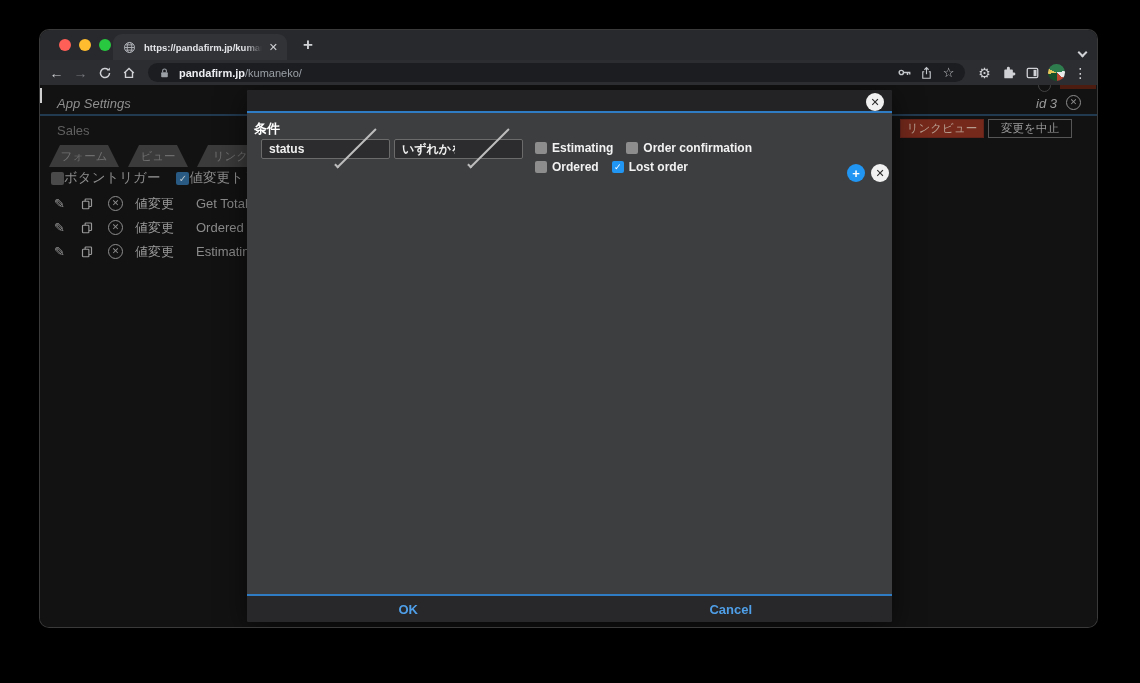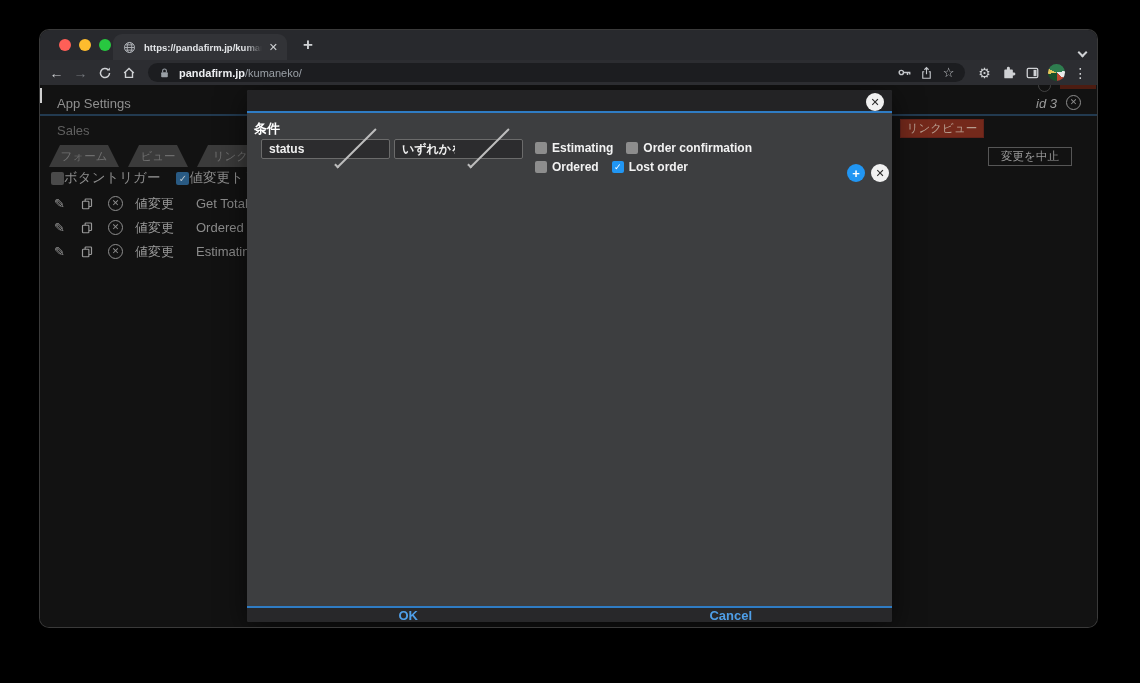--- a/index.html
+++ b/index.html
@@ -40,32 +40,32 @@
   .url .path { color:#9aa0a6; }
   .obi { width:15px; height:15px; display:flex; align-items:center; justify-content:center;
     color:#c3c6ca; font-size:13px; flex:0 0 auto; }
   .avatar { width:17px; height:17px; border-radius:50%;
     background:conic-gradient(#2e7d4f 0 22%,#e9e9e9 22% 36%,#b8442f 36% 50%,#174f2a 50% 72%,#e3c55a 72% 82%,#2e7d4f 82%); }
 
   
   .viewport { position:absolute; top:55px; left:0; right:0; bottom:0; background:#121212; overflow:hidden; }
   .abs { position:absolute; }
   .pgtick { left:0; top:3px; width:2px; height:15px; background:#cfcfcf; }
-  .pg-title { left:17px; top:11px; font-size:13px; color:#8f8f8f; }
+  .pg-title { left:17px; top:11px; font-size:13px; color:#8f8f8f;font-style:italic; }
   .pg-id { right:40px; top:11px; font-size:13px; color:#9a9a9a;font-style:italic; }
   .xcircle { border-radius:50%; display:inline-flex; align-items:center; justify-content:center;
     font-weight:bold; line-height:1; }
   .xc-dim { width:15px; height:15px; border:1.5px solid #8e8e8e; color:#8e8e8e; font-size:9px; }
   .pg-close { right:16px; top:10px; }
   .hdr-line { left:0; right:0; top:29px; height:2px; background:#223a50; }
   .pg-sales { left:17px; top:38px; font-size:13px; color:#606060; }
   .btn-update { left:860px; top:34px; width:84px; height:19px; background:#74291b;
     border:1px solid #63221a; color:#b9a092; font-size:11.5px; text-align:center; line-height:17px; }
   .btn-abort { left:948px; top:34px; width:84px; height:19px; background:transparent;
-    border:1px solid #565656; color:#9a9a9a; font-size:11.5px; text-align:center; line-height:17px;margin-top:28px; }
+    border:1px solid #565656; color:#9a9a9a; font-size:11.5px; text-align:center; line-height:17px; }
   .remn-circle { left:998px; top:-6px; width:13px; height:13px; border:1.5px solid #4f4f4f; border-radius:50%; opacity:.8; }
   .remn-red { left:1020px; top:0; width:36px; height:4px; background:#571e12; opacity:.85; }
 
   .tabs { left:9px; top:60px; display:flex; gap:9px; }
   .ptab { position:relative; height:22px; background:#3b3b3b;
     clip-path:polygon(11px 0,calc(100% - 11px) 0,100% 100%,0 100%);
     display:flex; align-items:center; justify-content:center; }
   .ptab-in { position:absolute; inset:1px; background:#161616;
     clip-path:polygon(10px 0,calc(100% - 10px) 0,100% 100%,0 100%); }
   .ptab span { position:relative; font-size:11.5px; color:#707070; }
@@ -99,21 +99,21 @@
   .select span { flex:1; font-size:12px; font-weight:bold; color:#efefef; white-space:nowrap; overflow:hidden; }
   .select .chev { width:5px; height:5px; border-color:#bdbdbd; margin-top:-3px; }
   .sel1 { left:14px; top:26px; } .sel2 { left:147px; top:26px; }
   .opts { left:288px; top:28px; width:285px; display:flex; flex-wrap:wrap; column-gap:13px; row-gap:5px; }
   .opt { display:inline-flex; align-items:center; gap:5px; font-size:12px; font-weight:bold; color:#f2f2f2; }
   .opt .cb { width:12px; height:12px; background:#8d8d8d; font-size:9px; }
   .opt .cb.checked { background:#2196f3; }
   .plusbtn { left:600px; top:51px; width:18px; height:18px; border-radius:50%; background:#2196f3;
     color:#fff; font-size:13px; font-weight:bold; display:flex; align-items:center; justify-content:center; line-height:1; }
   .m-close2 { left:624px; top:51px; }
-  .m-footer { position:absolute; left:0; right:0; bottom:0; height:16px; background:#28282a;
+  .m-footer { position:absolute; left:0; right:0; bottom:0; height:28px; background:#28282a;
     border-top:2px solid #2f7cc4; display:flex; border-radius:0 0 2px 2px; }
   .m-footer .fbtn { flex:1; display:flex; align-items:center; justify-content:center;
     font-size:13px; font-weight:bold; color:#4f9fe8; }
 </style>
 </head>
 <body>
 
 <div class="window">
 
   <div class="tabstrip">

